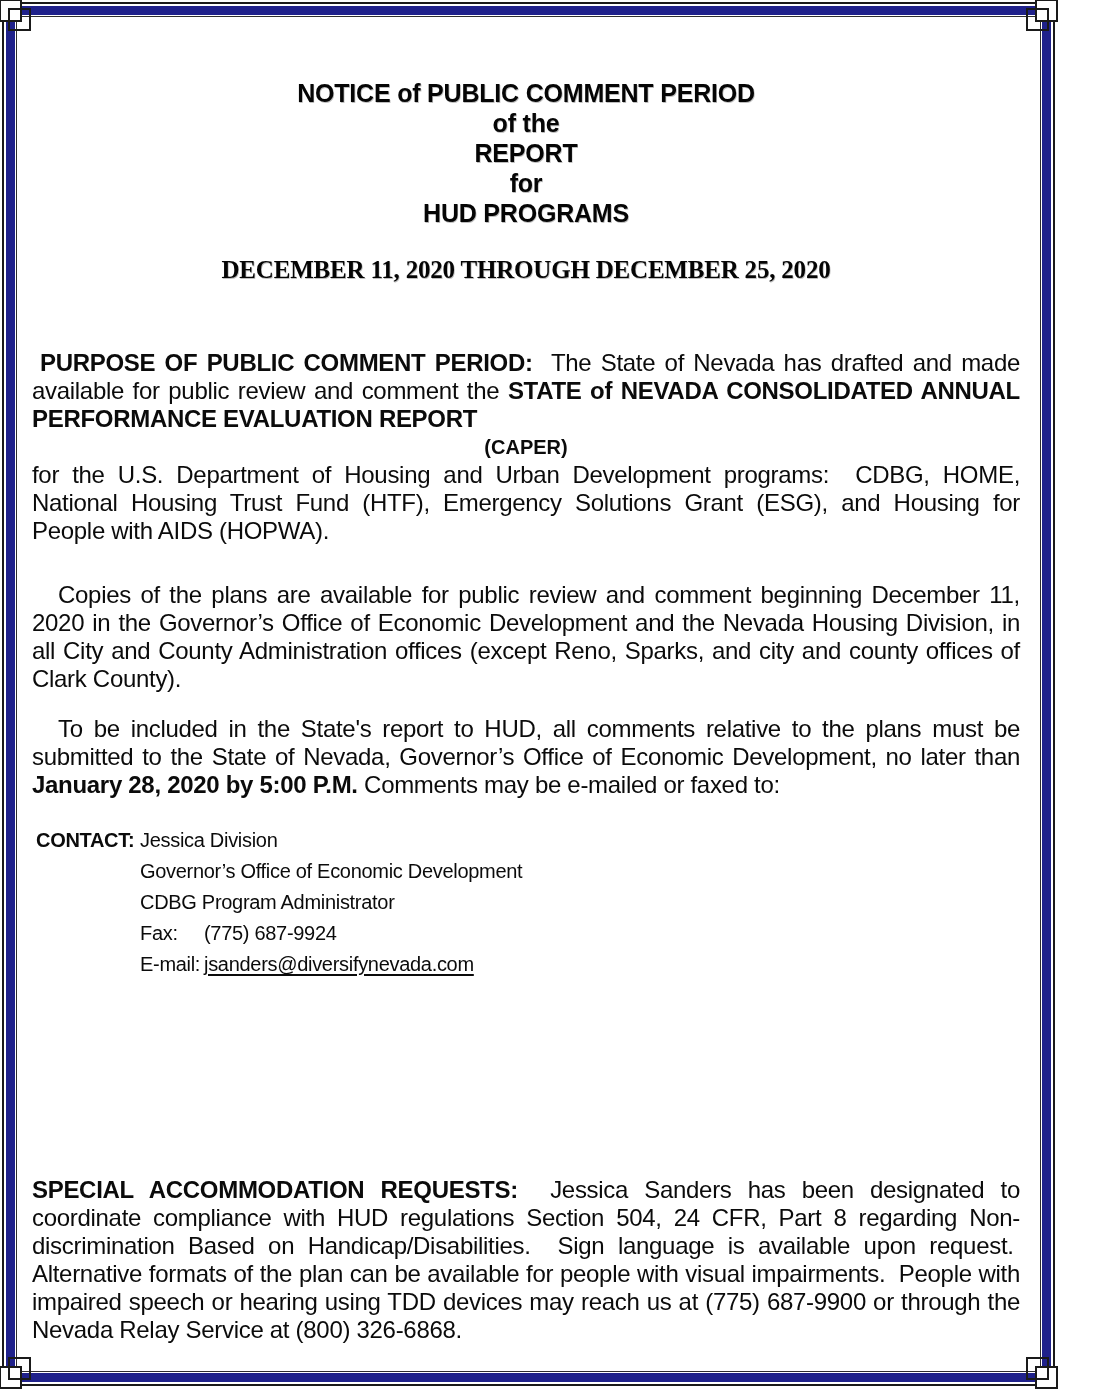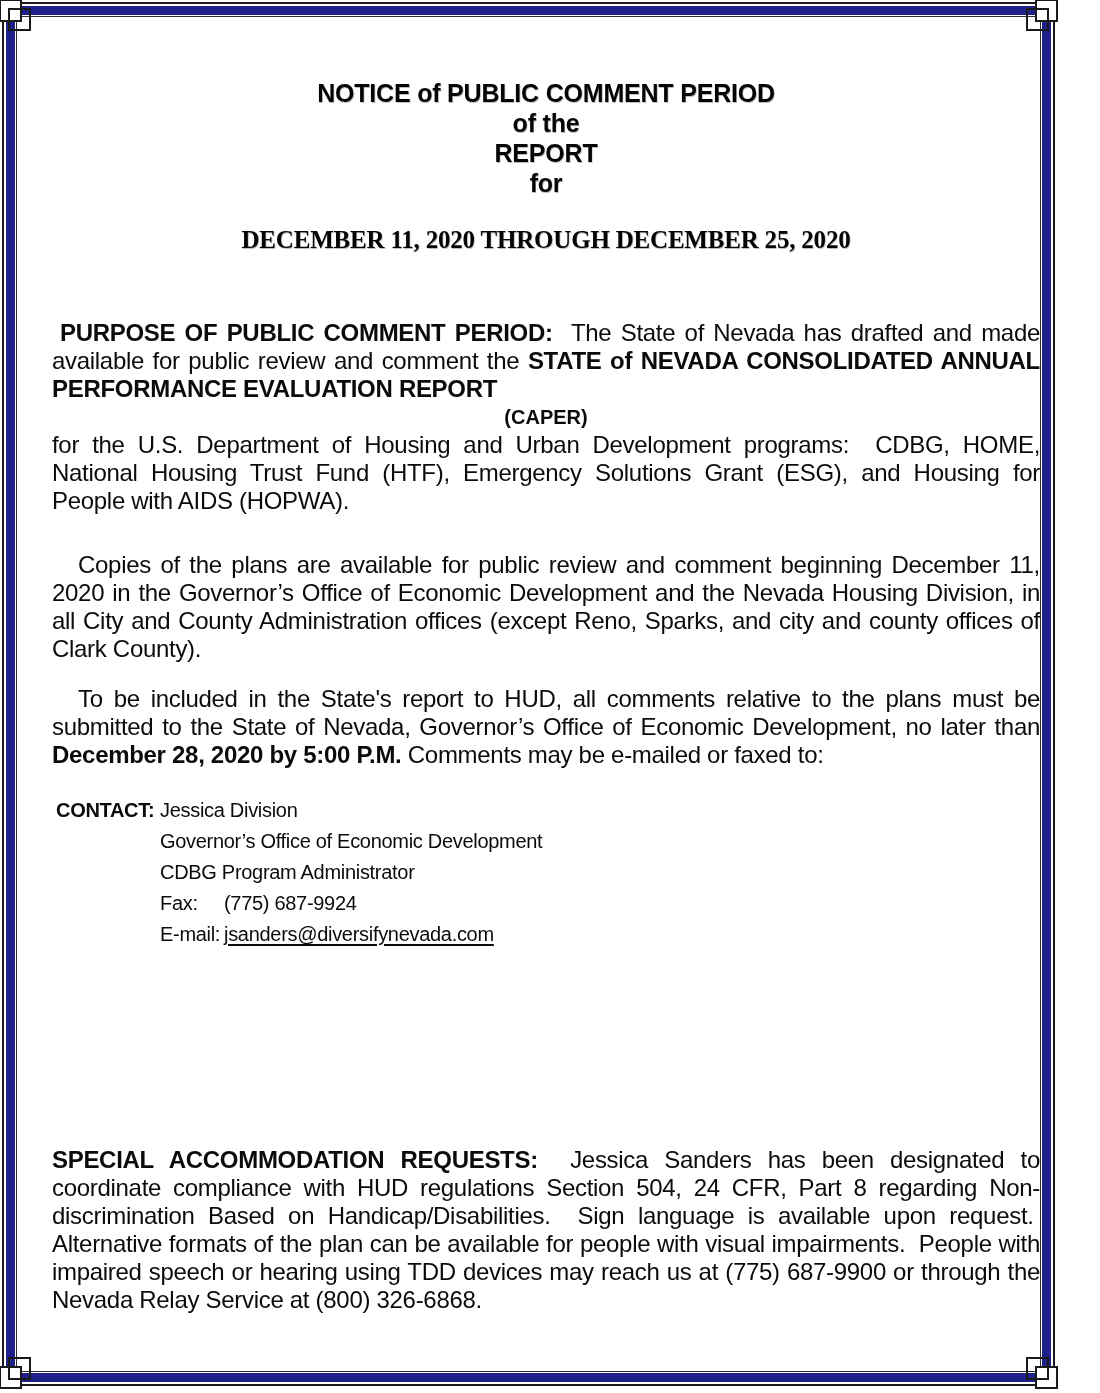--- a/index.html
+++ b/index.html
@@ -21,21 +21,21 @@
   .corner.bl{left:-3px;bottom:-3px}
   .corner.br{right:-3px;bottom:-3px}
   .sq{position:absolute;width:19px;height:19px;border:2px solid #1a1a1a;}
   .sq.a{background:#ffffff;}
   .tl .a{left:0;top:0}   .tl .b{left:9px;top:9px}
   .tr .a{right:0;top:0}  .tr .b{right:9px;top:9px}
   .bl .a{left:0;bottom:0}.bl .b{left:9px;bottom:9px}
   .br .a{right:0;bottom:0}.br .b{right:9px;bottom:9px}
 
   
-  .content{position:absolute;left:52px;top:0;width:988px;}
+  .content{position:absolute;left:32px;top:0;width:988px;}
 
   .title{margin-top:78px;}
   .title-line,.date-line{
     font-weight:bold;font-size:25px;line-height:30px;text-align:center;
     letter-spacing:-0.2px;color:#050505;
     text-shadow:0.7px 0.7px 0 rgba(110,110,110,0.45);
   }
   .date-line{margin-top:27px;font-family:Liberation Serif, serif;}
 
   .para{
@@ -84,31 +84,32 @@
   </div>
 </div>
 
 <div class="content">
 
   <div class="title">
     <div class="title-line">NOTICE of PUBLIC COMMENT PERIOD</div>
     <div class="title-line">of the</div>
     <div class="title-line">REPORT</div>
     <div class="title-line">for</div>
+    <div class="title-line">HUD PROGRAMS</div>
   </div>
 
   <div class="date-line">DECEMBER 11, 2020 THROUGH DECEMBER 25, 2020</div>
 
   <p class="para p1"><b>PURPOSE OF PUBLIC COMMENT PERIOD:</b><span>&nbsp; The State of Nevada has drafted and made available for public review and comment the </span><b>STATE of NEVADA CONSOLIDATED ANNUAL PERFORMANCE EVALUATION REPORT</b></p>
   <div class="caper-line">(CAPER)</div>
   <p class="para p1b">for the U.S. Department of Housing and Urban Development programs:&nbsp; CDBG, HOME, National Housing Trust Fund (HTF), Emergency Solutions Grant (ESG), and Housing for People with AIDS (HOPWA).</p>
 
   <p class="para p2">Copies of the plans are available for public review and comment beginning December 11, 2020 in the Governor’s Office of Economic Development and the Nevada Housing Division, in all City and County Administration offices (except Reno, Sparks, and city and county offices of Clark County).</p>
 
-  <p class="para p3"><span>To be included in the State's report to HUD, all comments relative to the plans must be submitted to the State of Nevada, Governor’s Office of Economic Development, no later than </span><b>December 28, 2020 by 5:00 P.M.</b><span> Comments may be e-mailed or faxed to:</span></p>
+  <p class="para p3"><span>To be included in the State's report to HUD, all comments relative to the plans must be submitted to the State of Nevada, Governor’s Office of Economic Development, no later than </span><b>January 28, 2020 by 5:00 P.M.</b><span> Comments may be e-mailed or faxed to:</span></p>
 
   <div class="contact">
     <div class="contact-label">CONTACT:</div>
     <div class="contact-lines">
       <div>Jessica Division</div>
       <div>Governor’s Office of Economic Development</div>
       <div>CDBG Program Administrator</div>
       <div><span class="c-pre">Fax:</span><span>(775) 687-9924</span></div>
       <div><span class="c-pre">E-mail:</span><a class="email">jsanders@diversifynevada.com</a></div>
     </div>

